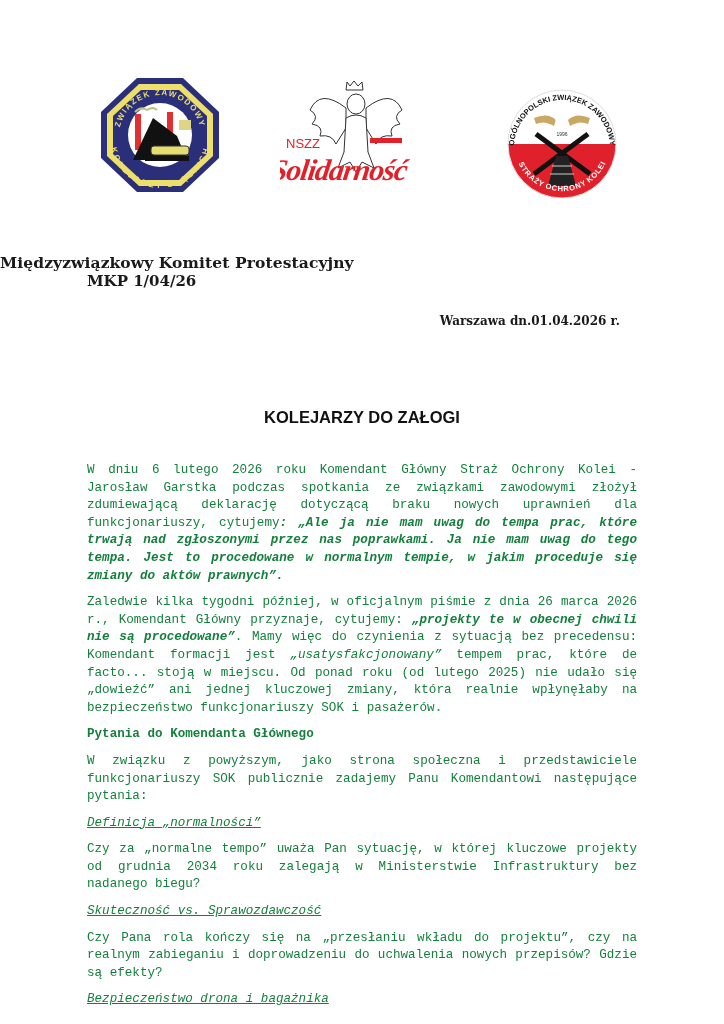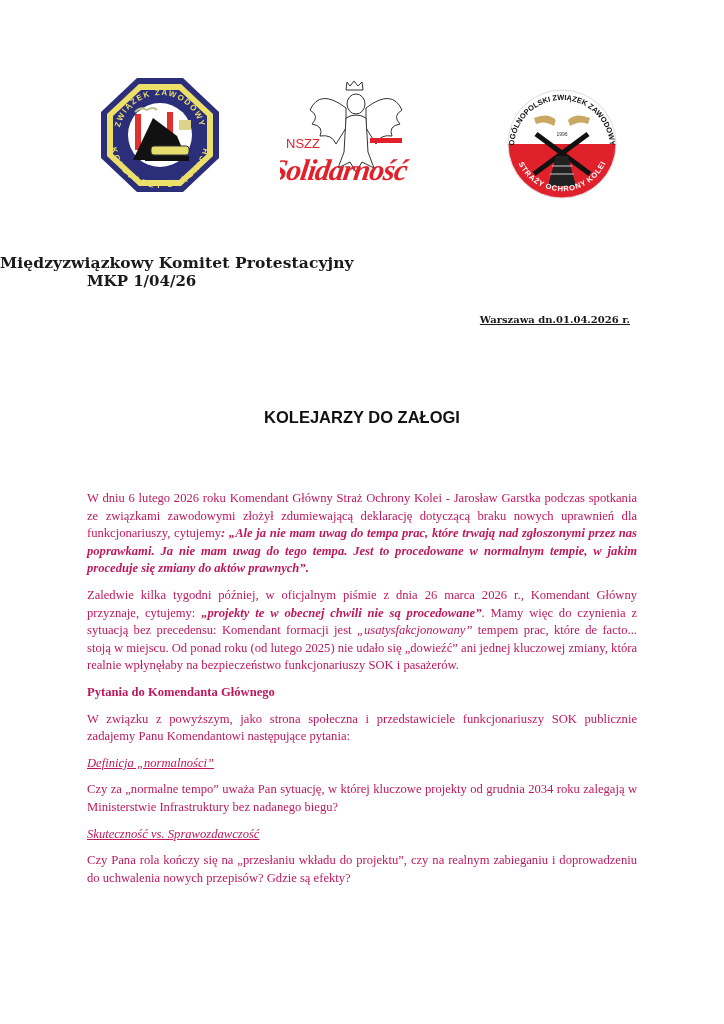--- a/index.html
+++ b/index.html
@@ -4,23 +4,23 @@
 <style>
   html, body { margin: 0; padding: 0; background: #ffffff; }
   body { width: 724px; height: 1024px; position: relative; overflow: hidden; font-family: "Liberation Sans", sans-serif; color: #111; }
   .logo { position: absolute; }
   .logo-zzk { left: 97px; top: 76px; width: 126px; height: 118px; }
   .logo-sol { left: 280px; top: 78px; width: 150px; height: 112px; }
   .logo-sok { left: 500px; top: 86px; width: 124px; height: 116px; }
   .serif-title { position: absolute; font-family: "DejaVu Serif", "Liberation Serif", serif; font-weight: bold; color: #1a1a1a; }
   .committee { left: 0; width: 724px; top: 253px; font-size: 15.5px; letter-spacing: 0.1px; }
   .ref { left: 87px; top: 272px; font-size: 15px; }
-  .date { right: 94px; top: 314px; font-size: 10px; text-decoration: underline; }
+  .date { right: 104px; top: 314px; font-size: 12px; }
   .doc-heading { position: absolute; left: 0; width: 724px; top: 408px; text-align: center; font-family: "Liberation Sans", sans-serif; font-weight: bold; font-size: 16.5px; color: #111; }
-  .content { position: absolute; left: 87px; width: 550px; top: 462px; font-family: Liberation Serif, serif; font-size: 12.6px; line-height: 17.6px; color: #be185d; margin-top: 28px; }
+  .content { position: absolute; left: 87px; width: 550px; top: 462px; font-family: Liberation Mono, monospace; font-size: 12.6px; line-height: 17.6px; color: #15803d; }
   .content p { margin: 0 0 9px 0; text-align: justify; }
   .bi { font-weight: bold; font-style: italic; }
   .i { font-style: italic; }
   .sub { font-style: italic; text-decoration: underline; margin: 0 0 9px 0; }
   .section-title { font-weight: bold; margin: 0 0 9px 0; }
 </style>
 </head>
 <body>
 
 <div class="logo logo-zzk">
@@ -112,13 +112,14 @@
   <div class="section-title">Pytania do Komendanta Głównego</div>
 
   <p>W związku z powyższym, jako strona społeczna i przedstawiciele funkcjonariuszy SOK publicznie zadajemy Panu Komendantowi następujące pytania:</p>
 
   <div class="sub">Definicja „normalności”</div>
   <p>Czy za „normalne tempo” uważa Pan sytuację, w której kluczowe projekty od grudnia 2034 roku zalegają w Ministerstwie Infrastruktury bez nadanego biegu?</p>
 
   <div class="sub">Skuteczność vs. Sprawozdawczość</div>
   <p>Czy Pana rola kończy się na „przesłaniu wkładu do projektu”, czy na realnym zabieganiu i doprowadzeniu do uchwalenia nowych przepisów? Gdzie są efekty?</p>
 
+  <div class="sub">Bezpieczeństwo drona i bagażnika</div>
 </div>
 
 </body></html>

